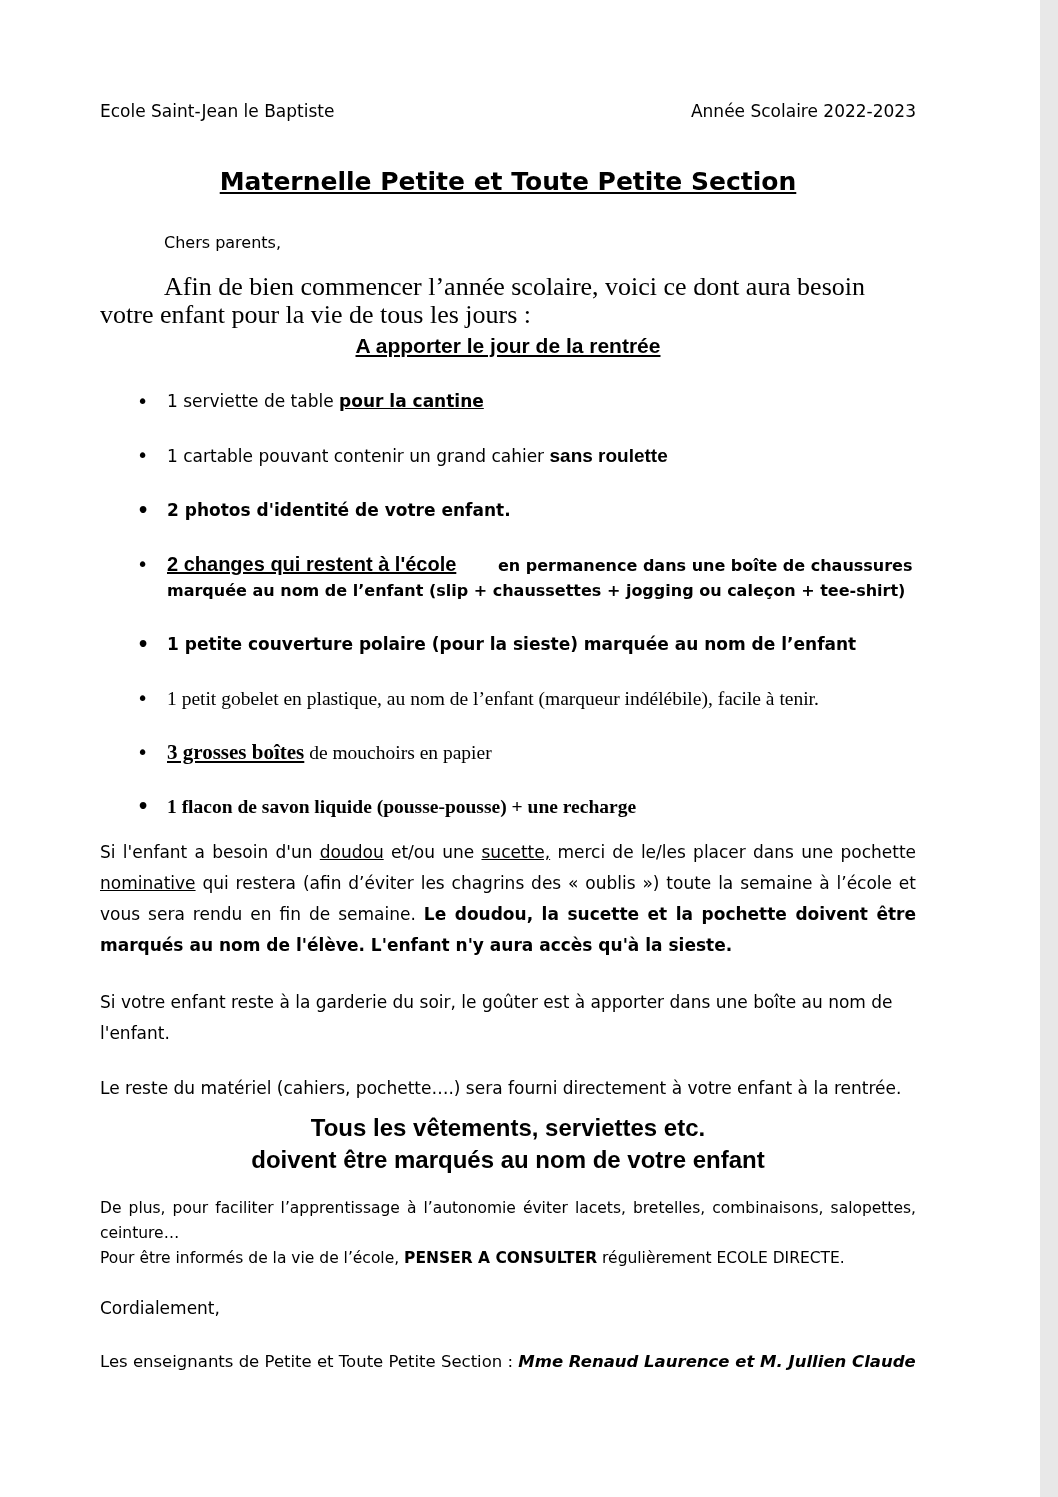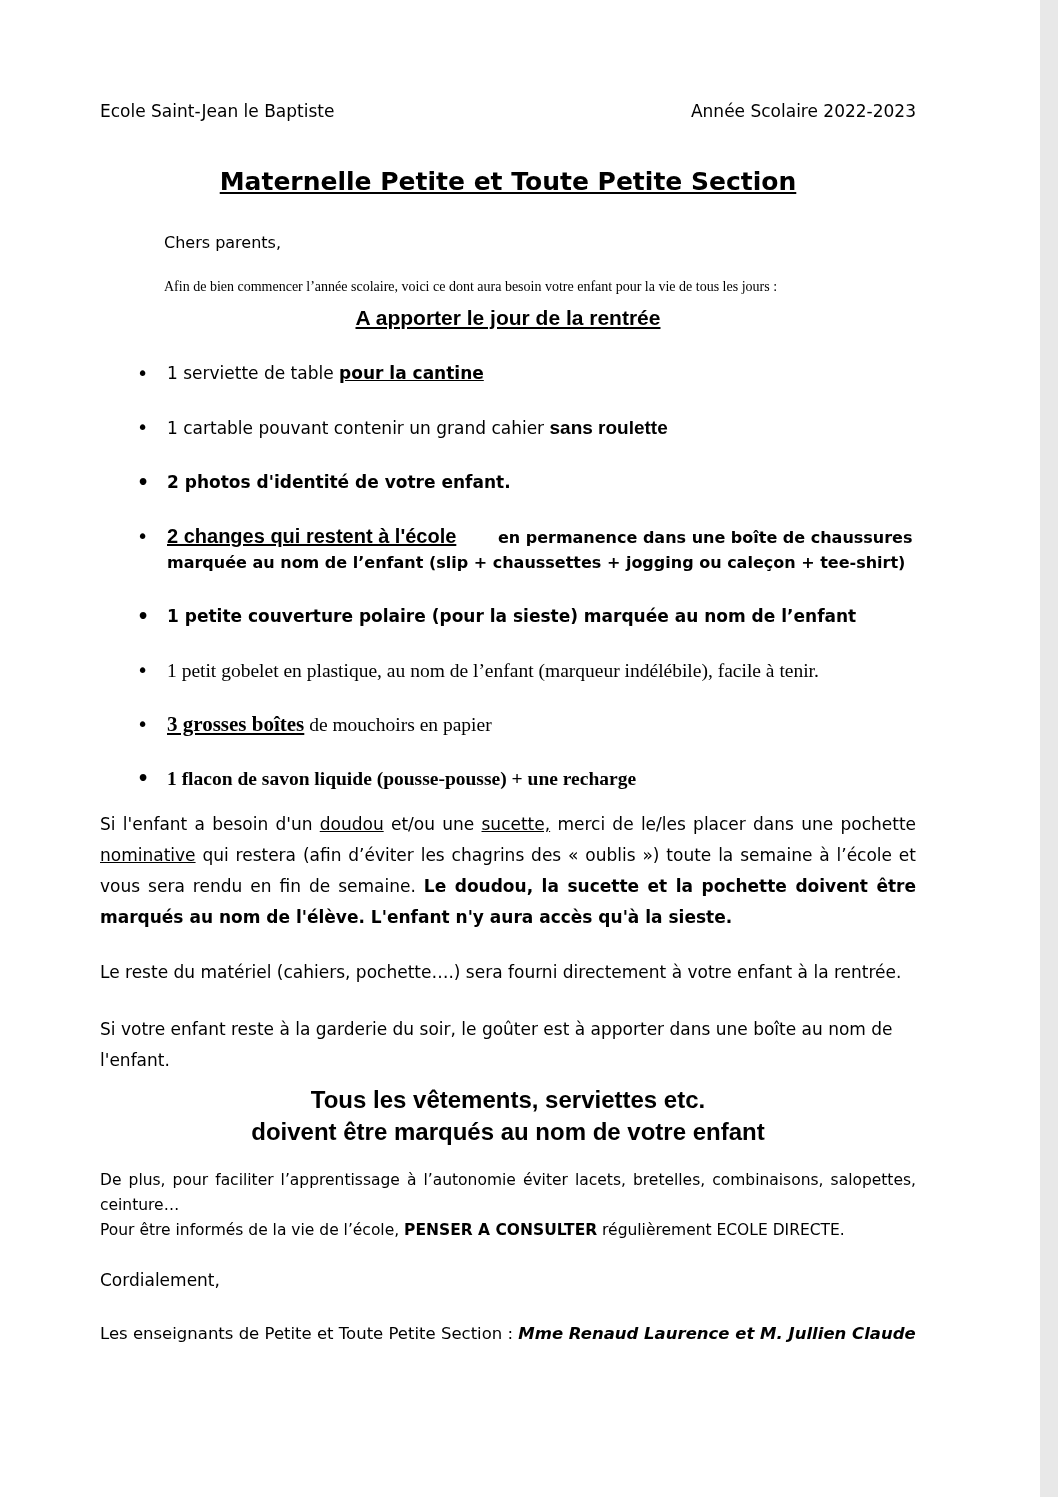--- a/index.html
+++ b/index.html
@@ -20,21 +20,21 @@
   .u { text-decoration: underline; }
   .i { font-style: italic; }
 
   .header-row { display: flex; justify-content: space-between; font-size: 17px; line-height: 22px; }
 
   .title-wrap { margin: 38px 0 0; text-align: center; }
   .title-text { font-size: 25px; font-weight: bold; text-decoration: underline; line-height: 32px; }
 
   .salutation { margin: 34px 0 0 64px; font-size: 16px; line-height: 21px; }
 
-  .intro { margin: 20px 0 0; font-size: 14px; line-height: 28px; text-indent: 64px; }
+  .intro { margin: 20px 0 0; font-size: 26px; line-height: 28px; text-indent: 64px; }
 
   .section-heading { margin: 2px 0 15px; text-align: center; }
   .section-heading .heading-text { font-size: 21px; font-weight: bold; text-decoration: underline; line-height: 27px; }
 
   ul.supply-list { margin: 30px 0 0; padding: 0; list-style: none; }
   ul.supply-list li { position: relative; padding-left: 67px; margin-bottom: 29px; font-size: 17px; line-height: 25px; }
   ul.supply-list li:last-child { margin-bottom: 0; }
   ul.supply-list li::before { content: "•"; position: absolute; left: 37px; top: 0; font-size: 19px; font-family: "DejaVu Sans", sans-serif; }
   .seg-sans-bold { font-family: "Liberation Sans", sans-serif; font-weight: bold; font-size: 19px; }
   .seg-sans-bold-u { font-family: "Liberation Sans", sans-serif; font-weight: bold; font-size: 20px; text-decoration: underline; }
@@ -87,23 +87,23 @@
 
     <li class="serif li-serif"><span>1 petit gobelet en plastique, au nom de l’enfant (marqueur indélébile), facile à tenir.</span></li>
 
     <li class="serif li-serif"><span class="seg-serif-bold-u">3 grosses boîtes</span><span> de mouchoirs en papier</span></li>
 
     <li class="serif li-serif b"><span>1 flacon de savon liquide (pousse-pousse) + une recharge</span></li>
   </ul>
 
   <p class="para para-justify p1 comic"><span>Si l'enfant a besoin d'un </span><span class="u">doudou</span><span> et/ou une </span><span class="u">sucette,</span><span> merci de le/les placer dans une pochette </span><span class="u">nominative</span><span> qui restera (afin d’éviter les chagrins des « oublis ») toute la semaine à l’école et vous sera rendu en fin de semaine. </span><span class="b">Le doudou, la sucette et la pochette doivent être marqués au nom de l'élève. L'enfant n'y aura accès qu'à la sieste.</span></p>
 
+  <p class="para p3 comic">Si votre enfant reste à la garderie du soir, le goûter est à apporter dans une boîte au nom de l'enfant.</p>
+
   <p class="para p2 comic">Le reste du matériel (cahiers, pochette….) sera fourni directement à votre enfant à la rentrée.</p>
-
-  <p class="para p3 comic">Si votre enfant reste à la garderie du soir, le goûter est à apporter dans une boîte au nom de l'enfant.</p>
 
   <div class="notice sans">
     <div>Tous les vêtements, serviettes etc.</div>
     <div>doivent être marqués au nom de votre enfant</div>
   </div>
 
   <p class="p4 comic">De plus, pour faciliter l’apprentissage à l’autonomie éviter lacets, bretelles, combinaisons, salopettes, ceinture…</p>
 
   <p class="p5 comic"><span>Pour être informés de la vie de l’école, </span><span class="b">PENSER A CONSULTER</span><span> régulièrement ECOLE DIRECTE.</span></p>
 

